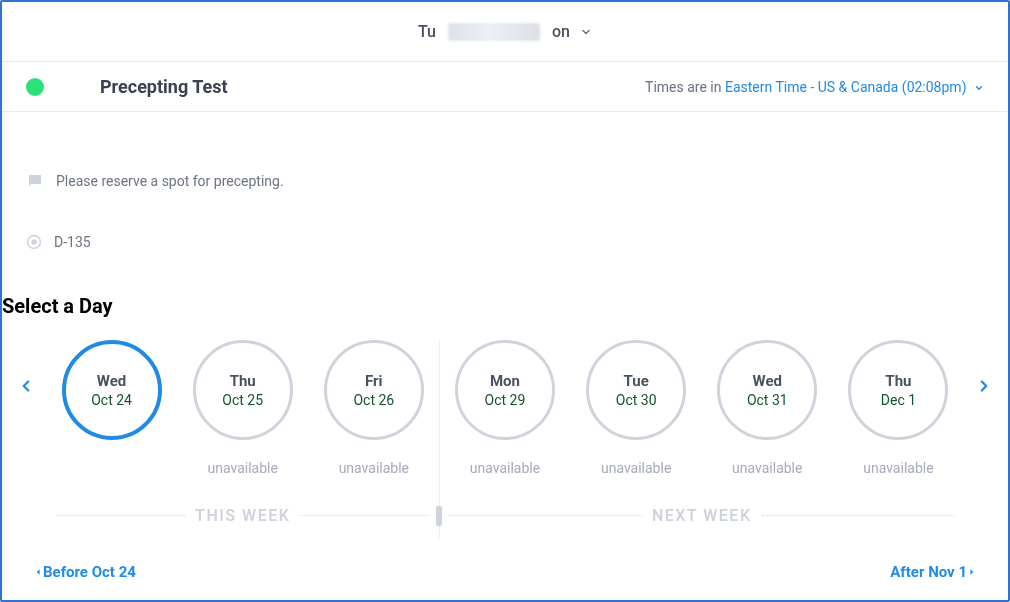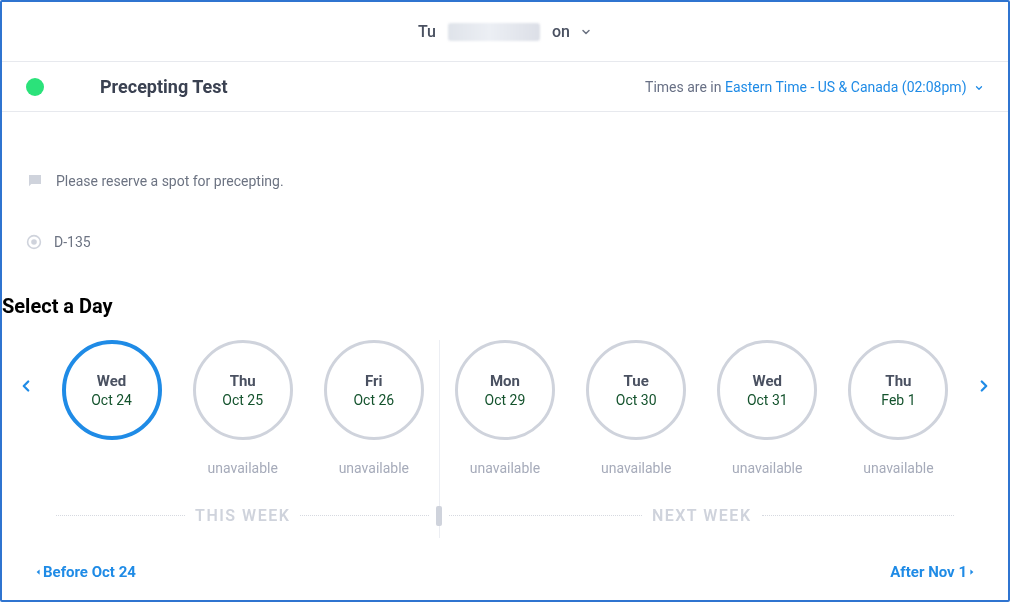--- a/index.html
+++ b/index.html
@@ -334,21 +334,21 @@
         <div class="day-col">
           <div class="day-circle">
             <div class="dow">Wed</div>
             <div class="date">Oct 31</div>
           </div>
           <div class="day-status">unavailable</div>
         </div>
         <div class="day-col">
           <div class="day-circle">
             <div class="dow">Thu</div>
-            <div class="date">Feb 1</div>
+            <div class="date">Dec 1</div>
           </div>
           <div class="day-status">unavailable</div>
         </div>
       </div>
 
     <div class="nav-arrow">
       <svg viewBox="0 0 24 24" fill="none" stroke="currentColor" stroke-width="3" stroke-linecap="round" stroke-linejoin="round">
           <polyline points="9 18 15 12 9 6"></polyline>
         </svg>
     </div>

